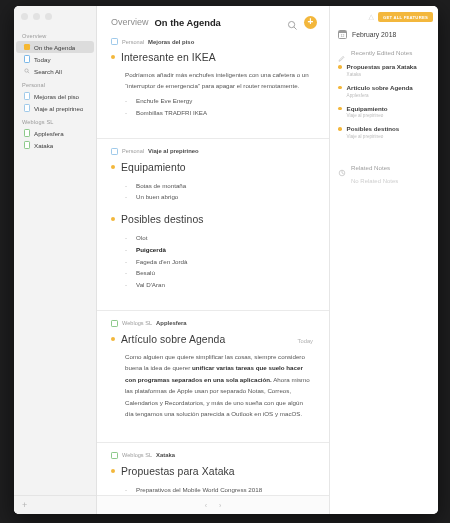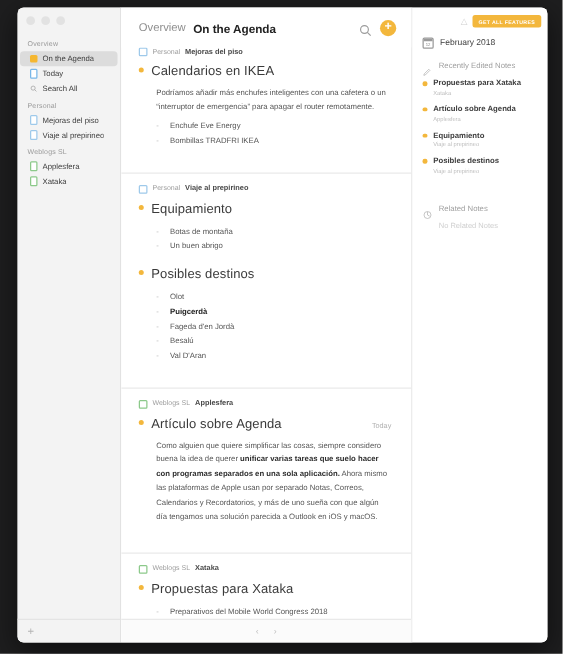--- a/index.html
+++ b/index.html
@@ -217,21 +217,21 @@
       <div class="cscroll">
 
         <div class="note">
           <div class="nmeta">
             <span class="sq blue2"></span>
             <span class="mcat">Personal</span>
             <span class="mname">Mejoras del piso</span>
           </div>
           <div class="h2row">
             <span class="bullet"></span>
-            <span class="h2">Calendarios en IKEA</span>
+            <span class="h2">Interesante en IKEA</span>
           </div>
           <div class="para">Podríamos añadir más enchufes inteligentes con una cafetera o un “interruptor de emergencia” para apagar el router remotamente.</div>
           <div class="li">
             <span class="dash">-</span>
             <span>Enchufe Eve Energy</span>
           </div>
           <div class="li">
             <span class="dash">-</span>
             <span>Bombillas TRADFRI IKEA</span>
           </div>

